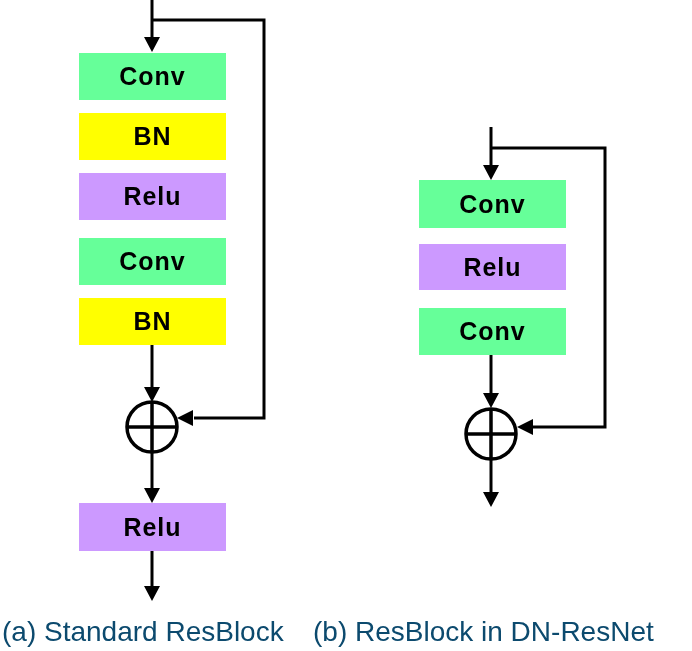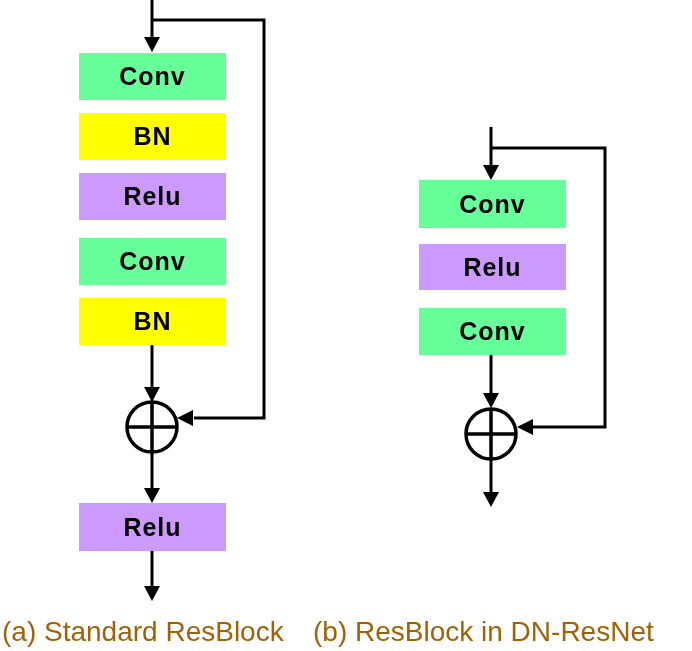--- a/index.html
+++ b/index.html
@@ -31,21 +31,21 @@
     font-weight: bold;
     font-size: 25px;
     letter-spacing: 1px;
     color: #000000;
     text-align: center;
   }
   .caption {
     position: absolute;
     top: 616px;
     font-size: 28px;
-    color: #a16207;
+    color: #0c4a6e;
     white-space: nowrap;
   }
   
   .a-b0 { left: 79px;  top: 53px;  height: 47px; }
   .a-b1 { left: 79px;  top: 113px; height: 47px; }
   .a-b2 { left: 79px;  top: 173px; height: 47px; }
   .a-b3 { left: 79px;  top: 238px; height: 47px; }
   .a-b4 { left: 79px;  top: 298px; height: 47px; }
   .a-b5 { left: 79px;  top: 503px; height: 48px; }
   

